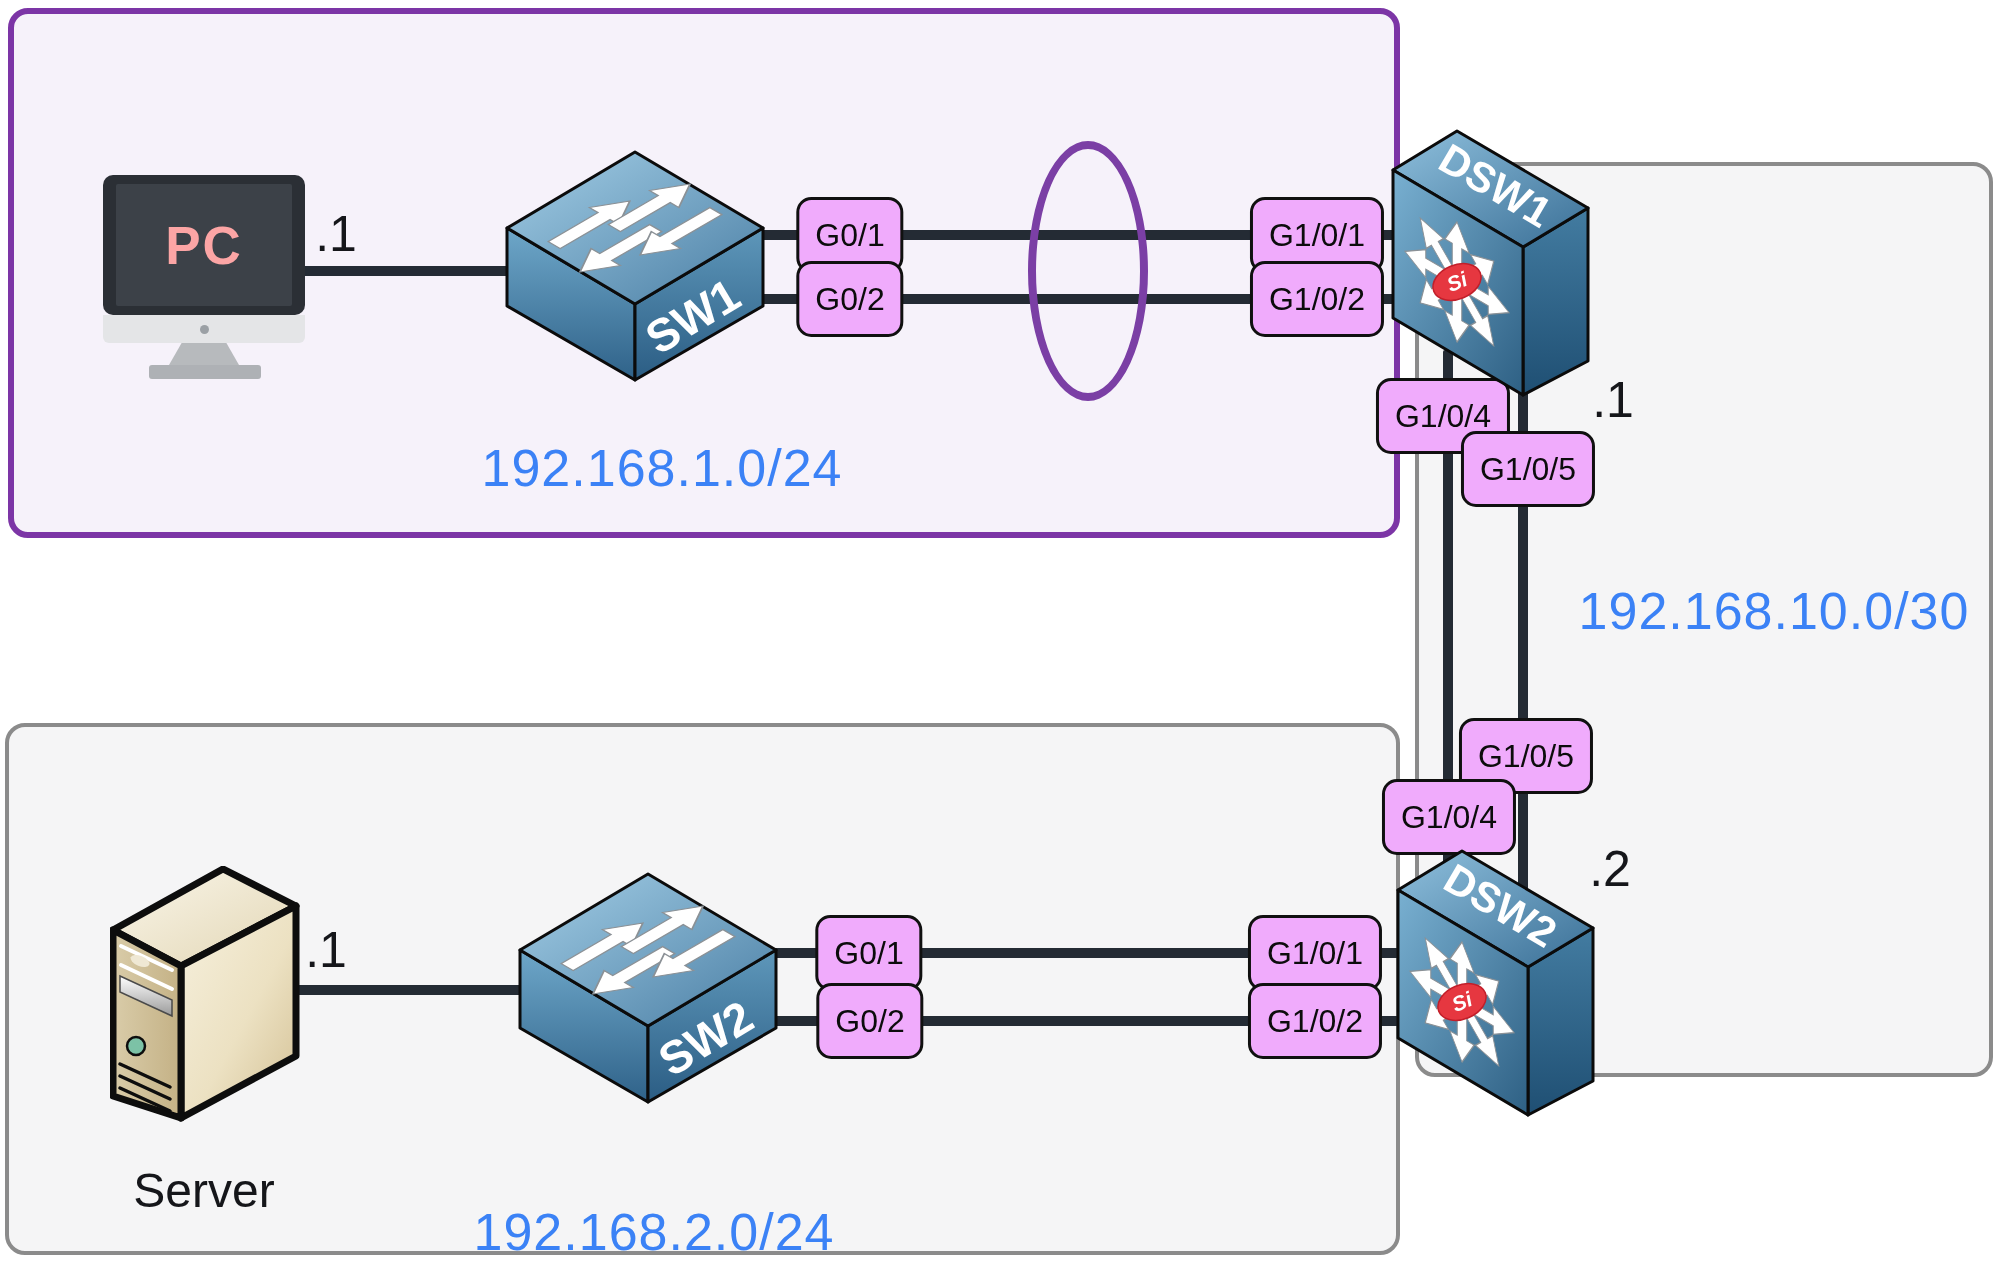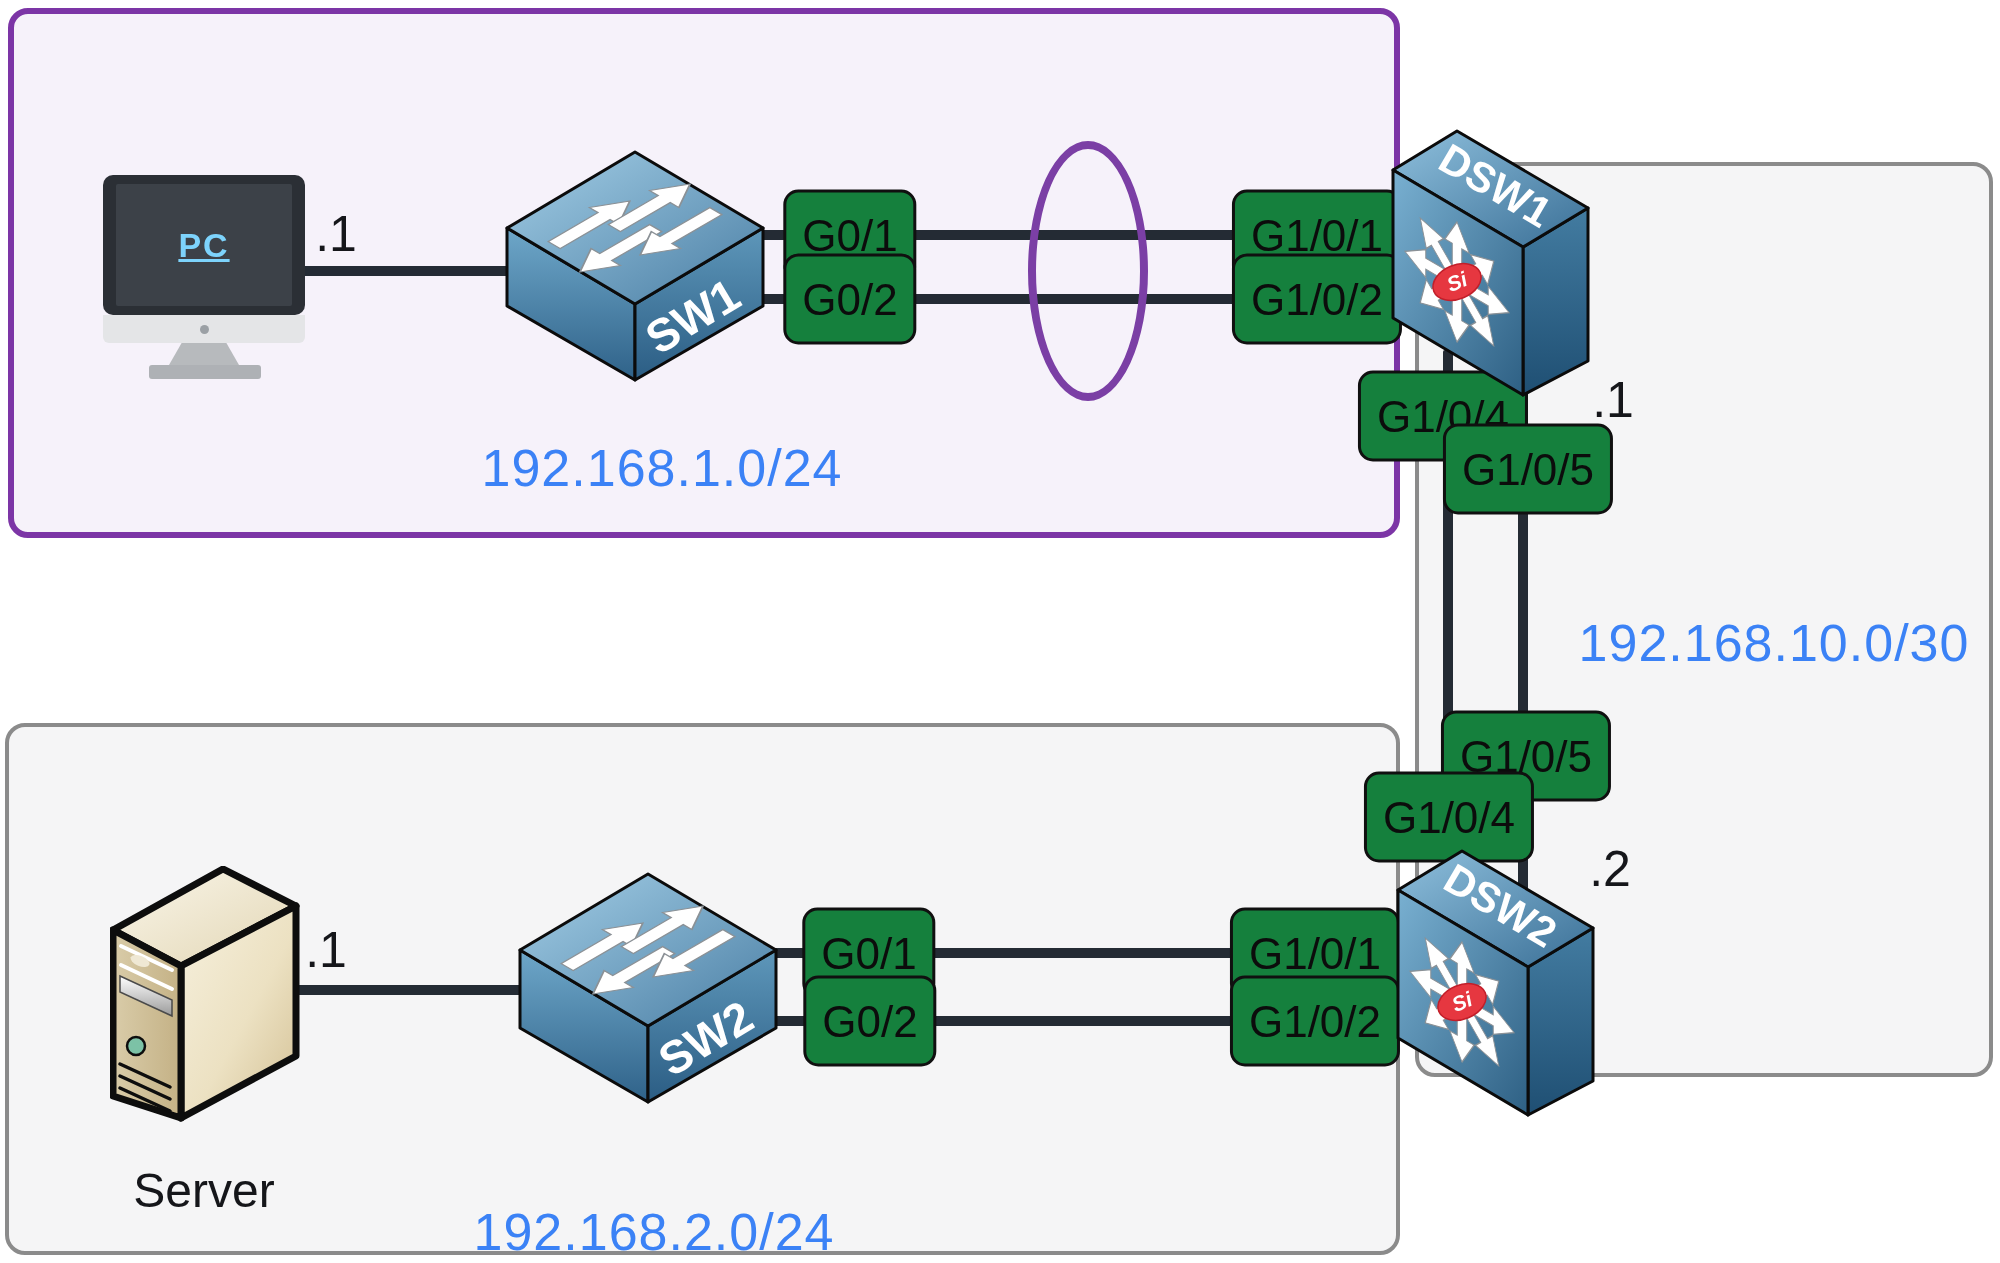--- a/index.html
+++ b/index.html
@@ -7,49 +7,49 @@
           font-family:"Liberation Sans","DejaVu Sans",sans-serif;color:#15161a;}
   .box{position:absolute;box-sizing:border-box;border-radius:20px;}
   .box.purple{border:6px solid #7c35a6;background:#f6f2fa;}
   .box.gray{border:4px solid #8b8b8b;background:#f5f5f6;}
   .netlabel{position:absolute;font-size:52px;letter-spacing:1px;color:#3b82f6;white-space:nowrap;
             transform:translate(-50%,-50%);}
   .iplabel{position:absolute;font-size:50px;font-weight:500;color:#15161a;white-space:nowrap;
            transform:translate(-50%,-50%);}
   .devlabel{position:absolute;font-size:48px;color:#15161a;white-space:nowrap;transform:translate(-50%,-50%);margin-left:8px;}
   .link{position:absolute;background:#242b34;border-radius:2px;}
-  .badge{position:absolute;transform:translate(-50%,-50%);background:#15803d;border:3.5px solid #101010;
-         border-radius:15px;padding:15px 16px;font-size:44px;font-weight:500;color:#0c0c0c;
+  .badge{position:absolute;transform:translate(-50%,-50%);background:#f0abfc;border:3.5px solid #101010;
+         border-radius:15px;padding:15px 16px;font-size:32px;font-weight:500;color:#0c0c0c;
          white-space:nowrap;line-height:1.25;z-index:6;}
   .ellipse{position:absolute;border:8px solid #7b3fa5;border-radius:50%;background:transparent;z-index:5;}
   .lines-layer{z-index:3;}
   .icon{position:absolute;z-index:7;}
   
   .pc-frame{position:absolute;left:0;top:0;width:202px;height:140px;background:#2b2f35;border-radius:10px;}
   .pc-screen{position:absolute;left:13px;top:9px;width:176px;height:122px;background:#3c4148;border-radius:2px;
              display:flex;align-items:center;justify-content:center;}
-  .pc-text{font-size:34px;font-weight:700;color:#7dd3fc;letter-spacing:2px;text-decoration:underline;}
+  .pc-text{font-size:53px;font-weight:700;color:#fca5a5;letter-spacing:2px;}
   .pc-chin{position:absolute;left:0;top:140px;width:202px;height:28px;background:#e4e5e7;border-radius:0 0 6px 6px;}
   .pc-dot{position:absolute;left:97px;top:150px;width:9px;height:9px;border-radius:50%;background:#9ba0a5;}
   .pc-neck{position:absolute;left:66px;top:168px;width:70px;height:22px;background:#b7babd;
            clip-path:polygon(18% 0,82% 0,100% 100%,0 100%);}
   .pc-base{position:absolute;left:46px;top:190px;width:112px;height:14px;background:#aeb1b5;border-radius:3px;}
 </style>
 </head>
 <body>
 
 <div id="canvas">
 
   <div class="box purple" style="left:8px;top:8px;width:1392px;height:530px;z-index:1;"></div>
   <div class="box gray" style="left:5px;top:723px;width:1395px;height:532px;z-index:1;"></div>
   <div class="box gray" style="left:1415px;top:162px;width:578px;height:915px;z-index:1;"></div>
 
   <div class="netlabel" style="left:662px;top:468px;z-index:2;">192.168.1.0/24</div>
   <div class="netlabel" style="left:654px;top:1232px;z-index:2;text-align:right;">192.168.2.0/24</div>
-  <div class="netlabel" style="left:1774px;top:611px;z-index:2;margin-top:32px;">192.168.10.0/30</div>
+  <div class="netlabel" style="left:1774px;top:611px;z-index:2;">192.168.10.0/30</div>
 
   <div class="link lines-layer" style="left:300px;top:266px;width:215px;height:10px;"></div>
   <div class="link lines-layer" style="left:760px;top:230px;width:700px;height:10px;"></div>
   <div class="link lines-layer" style="left:760px;top:294px;width:700px;height:10px;"></div>
   <div class="link lines-layer" style="left:290px;top:985px;width:245px;height:10px;"></div>
   <div class="link lines-layer" style="left:772px;top:948px;width:690px;height:10px;"></div>
   <div class="link lines-layer" style="left:772px;top:1016px;width:690px;height:10px;"></div>
   <div class="link lines-layer" style="left:1443px;top:350px;width:10px;height:600px;"></div>
   <div class="link lines-layer" style="left:1518px;top:390px;width:10px;height:600px;"></div>
 

